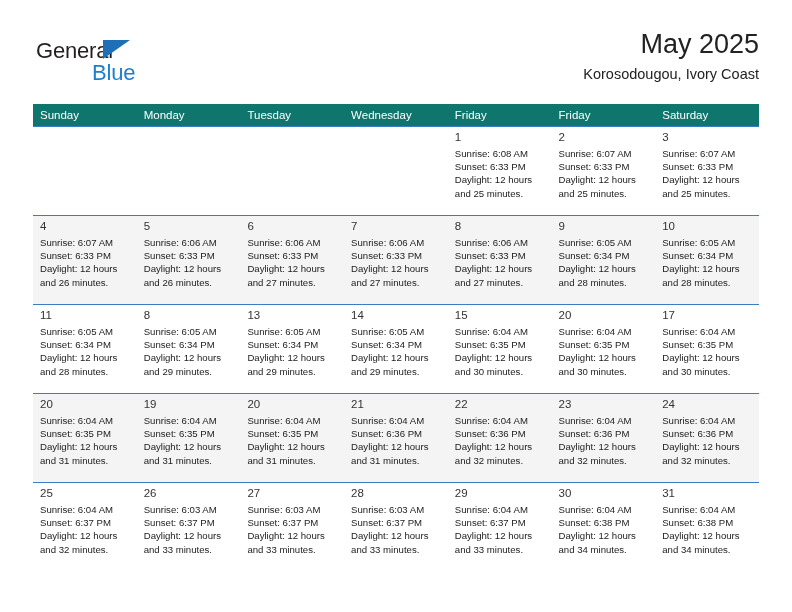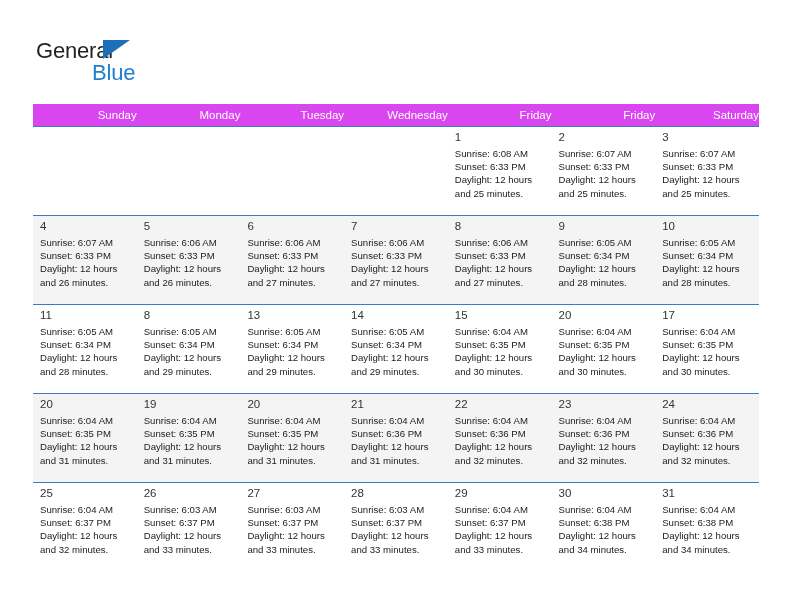--- a/index.html
+++ b/index.html
@@ -89,25 +89,25 @@
   
   .calendar {
     position: absolute;
     left: 33px;
     top: 104px;
     width: 726px;
     border-collapse: collapse;
     table-layout: fixed;
   }
   .calendar th {
-    background: #d946ef;
+    background: #0f766e;
     color: #ffffff;
     font-size: 11.5px;
     font-weight: normal;
-    text-align: right;
+    text-align: left;
     padding: 5px 0 5px 7px;
     height: 12px;
     border: none;
   }
   .calendar td {
     vertical-align: top;
     padding: 0;
     border: none;
     height: 89px;
     width: 103.7px;
@@ -147,20 +147,24 @@
 <div class="page">
 
   <div class="header">
 
     <div class="brand">
       <span class="brand-general">General</span>
       <span class="brand-triangle"></span>
       <span class="brand-blue">Blue</span>
     </div>
 
+    <div class="title-block">
+      <h1 class="cal-title">May 2025</h1>
+      <div class="cal-subtitle">Korosodougou, Ivory Coast</div>
+    </div>
 
   </div>
 
   <table class="calendar">
     <thead>
       <tr>
         <th>Sunday</th>
         <th>Monday</th>
         <th>Tuesday</th>
         <th>Wednesday</th>

